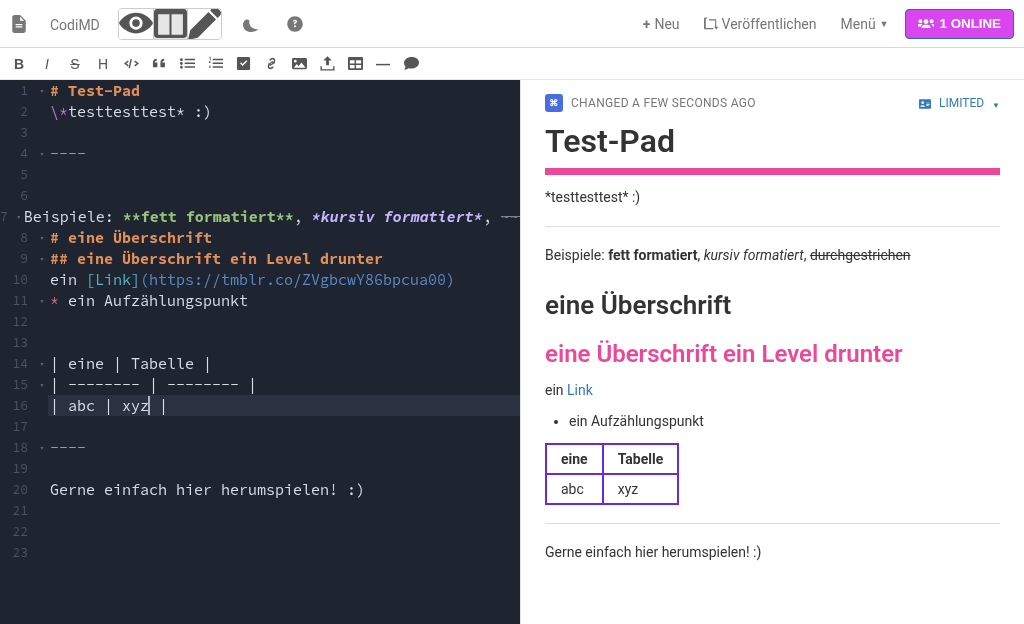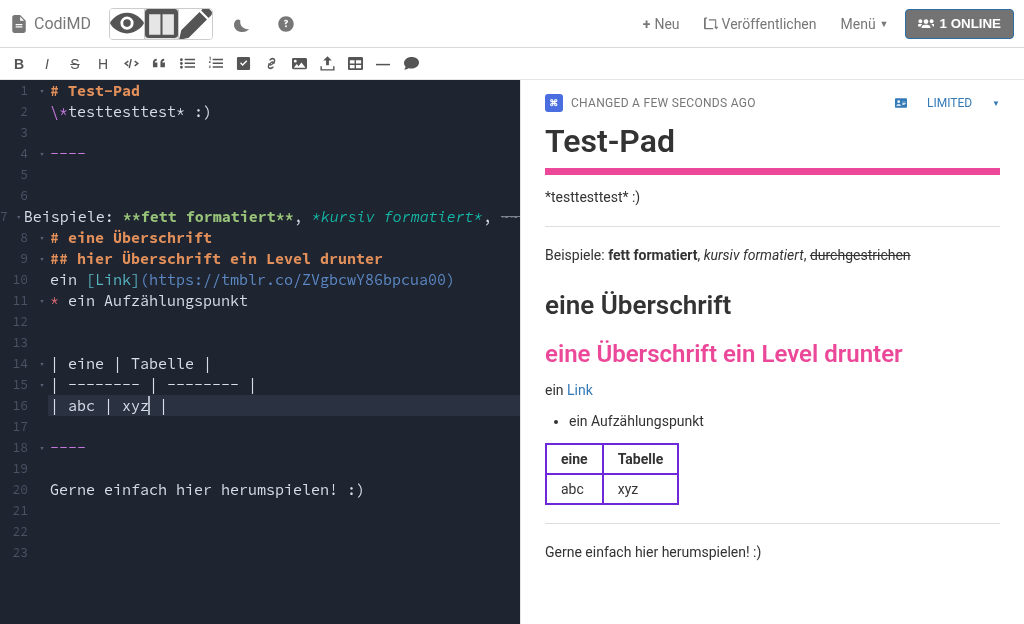--- a/index.html
+++ b/index.html
@@ -1,29 +1,29 @@
 <!DOCTYPE html>
 <html><head>
 <meta charset="utf-8">
 <style>
 * { box-sizing: border-box; margin: 0; padding: 0; }
 body { font-family: -apple-system, "Segoe UI", Roboto, Arial, sans-serif; font-size: 14px; color: #333; background: #fff; width: 1024px; height: 624px; overflow: hidden; }
 
 
 .navbar { height: 48px; border-bottom: 1px solid #d9d9d9; display: flex; align-items: center; padding: 0 10px; gap: 8px; }
-.brand { display: flex; align-items: center; gap: 6px; font-size: 16px; color: #777; font-weight: 400; }
+.brand { display: flex; align-items: flex-end; gap: 22px; font-size: 14px; color: #777; font-weight: 400; }
 .brand svg { width: 18px; height: 18px; fill: #777; }
 .mode-toggle { display: flex; border: 1px solid #ccc; border-radius: 4px; overflow: hidden; margin-left: 10px; }
 .mode-toggle button { width: 34px; height: 30px; border: none; background: #fff; cursor: pointer; color: #555; display: flex; align-items: center; justify-content: center; }
 .mode-toggle button.active { background: #e6e6e6; }
 .mode-toggle button + button { border-left: 1px solid #ccc; }
 .nav-icon-btn { width: 30px; height: 30px; border: none; background: transparent; color: #777; cursor: pointer; display: flex; align-items: center; justify-content: center; margin-left: 6px; }
 .nav-spacer { flex: 1; }
 .nav-link { color: #777; text-decoration: none; padding: 4px 8px; display: flex; align-items: center; gap: 4px; font-size: 14px; }
-.online-btn { background: #737373; color: #fff; border: 1px solid #2e6da4; border-radius: 4px; padding: 6px 12px; font-weight: 700; display: flex; align-items: center; gap: 6px; cursor: pointer; }
+.online-btn { background: #d946ef; color: #fff; border: 1px solid #2e6da4; border-radius: 4px; padding: 6px 12px; font-weight: 700; display: flex; align-items: center; gap: 6px; cursor: pointer; }
 
 
 .fmt-bar { height: 32px; border-bottom: 1px solid #e5e5e5; display: flex; align-items: center; padding: 0 6px; gap: 2px; background: #fff; }
 .fmt-btn { width: 26px; height: 26px; border: none; background: transparent; color: #555; cursor: pointer; display: flex; align-items: center; justify-content: center; font-size: 14px; }
 .fmt-btn svg { width: 15px; height: 15px; fill: #555; }
 
 
 .main { display: flex; height: 544px; }
 .editor-pane { width: 520px; background: #1e2430; color: #d8dee9; font-family: "Source Code Pro", Consolas, monospace; font-size: 15px; overflow: hidden; position: relative; }
 .preview-pane { flex: 1; padding: 14px 24px; overflow-y: auto; border-left: 1px solid #e5e5e5; }
@@ -33,34 +33,34 @@
 .gutter { width: 36px; text-align: right; padding-right: 8px; color: #4b5263; user-select: none; font-size: 13px; }
 .fold { width: 12px; color: #596176; display: flex; align-items: center; justify-content: center; }
 .fold.has::before { content: "▾"; font-size: 10px; }
 .line-txt { flex: 1; white-space: pre; padding-left: 2px; }
 .line-txt.hlcursor { background: #2a3140; }
 .cm-h1 { color: #e28f5a; font-weight: bold; }
 .cm-esc { color: #c678dd; }
 .cm-hr { color: #c678dd; }
 .cm-def { color: #d8dee9; }
 .cm-bold { color: #98c379; font-weight: bold; }
-.cm-ital { color: #14b8a6; font-style: italic; }
+.cm-ital { color: #c4b5fd; font-style: italic; font-weight: bold; }
 .cm-strike { color: #7f848e; text-decoration: line-through; }
 .cm-h2 { color: #e28f5a; font-weight: bold; }
 .cm-h3 { color: #e28f5a; font-weight: bold; }
 .cm-linktxt { color: #56b6c2; }
 .cm-linkurl { color: #5c88c5; }
 .cm-bullet { color: #e06c75; }
 .edit-cursor { border-left: 2px solid #aeb6c2; margin-left: -1px; }
 
 
 .status-row { display: flex; align-items: center; justify-content: space-between; margin-bottom: 10px; font-size: 12px; }
 .status-left { display: flex; align-items: center; gap: 8px; color: #777; letter-spacing: .3px; }
 .status-badge { width: 18px; height: 18px; background: #4a6ee0; border-radius: 3px; display: flex; align-items: center; justify-content: center; color: #fff; font-size: 9px; font-weight: bold; }
-.perm { color: #337ab7; display: flex; align-items: center; gap: 20px; font-size: 12px; }
+.perm { color: #337ab7; display: flex; align-items: flex-end; gap: 8px; font-size: 12px; }
 .preview-pane h1 { font-size: 32px; font-weight: 600; margin: 6px 0 8px; border-bottom: 7px solid #ec4899; padding-bottom: 8px; color: #333; }
 .preview-pane h2 { font-size: 26px; font-weight: 600; margin: 24px 0 10px; border-bottom: 0; color: #333; }
 .preview-pane h3 { font-size: 24px; font-weight: 600; margin: 20px 0 10px; color: #ec4899; }
 .preview-pane p { margin: 12px 0; line-height: 1.5; color: #333; }
 .preview-pane hr { border: none; border-top: 1px solid #ddd; margin: 18px 0; }
 .preview-pane a { color: #337ab7; text-decoration: none; }
 .preview-pane ul { margin: 10px 0 14px 24px; }
 .preview-pane s { text-decoration: line-through; }
 .preview-pane table { border-collapse: collapse; margin: 12px 0; }
 .preview-pane th, .preview-pane td { border: 2px solid #6d28d9; padding: 6px 14px; text-align: left; }
@@ -230,21 +230,21 @@
         <div class="line-txt"><span class="cm-def">Beispiele: </span><span class="cm-bold">**fett formatiert**</span><span class="cm-def">, </span><span class="cm-ital">*kursiv formatiert*</span><span class="cm-def">, </span><span class="cm-strike">~~durchgestrichen~~</span></div>
       </div>
       <div class="editor-line">
         <div class="gutter">8</div>
         <div class="fold has"></div>
         <div class="line-txt"><span class="cm-h2"># eine Überschrift</span></div>
       </div>
       <div class="editor-line">
         <div class="gutter">9</div>
         <div class="fold has"></div>
-        <div class="line-txt"><span class="cm-h3">## hier Überschrift ein Level drunter</span></div>
+        <div class="line-txt"><span class="cm-h3">## eine Überschrift ein Level drunter</span></div>
       </div>
       <div class="editor-line">
         <div class="gutter">10</div>
         <div class="fold"></div>
         <div class="line-txt"><span class="cm-def">ein </span><span class="cm-linktxt">[Link]</span><span class="cm-linkurl">(https://tmblr.co/ZVgbcwY86bpcua00)</span></div>
       </div>
       <div class="editor-line">
         <div class="gutter">11</div>
         <div class="fold has"></div>
         <div class="line-txt"><span class="cm-bullet">* </span><span class="cm-def">ein Aufzählungspunkt</span></div>

